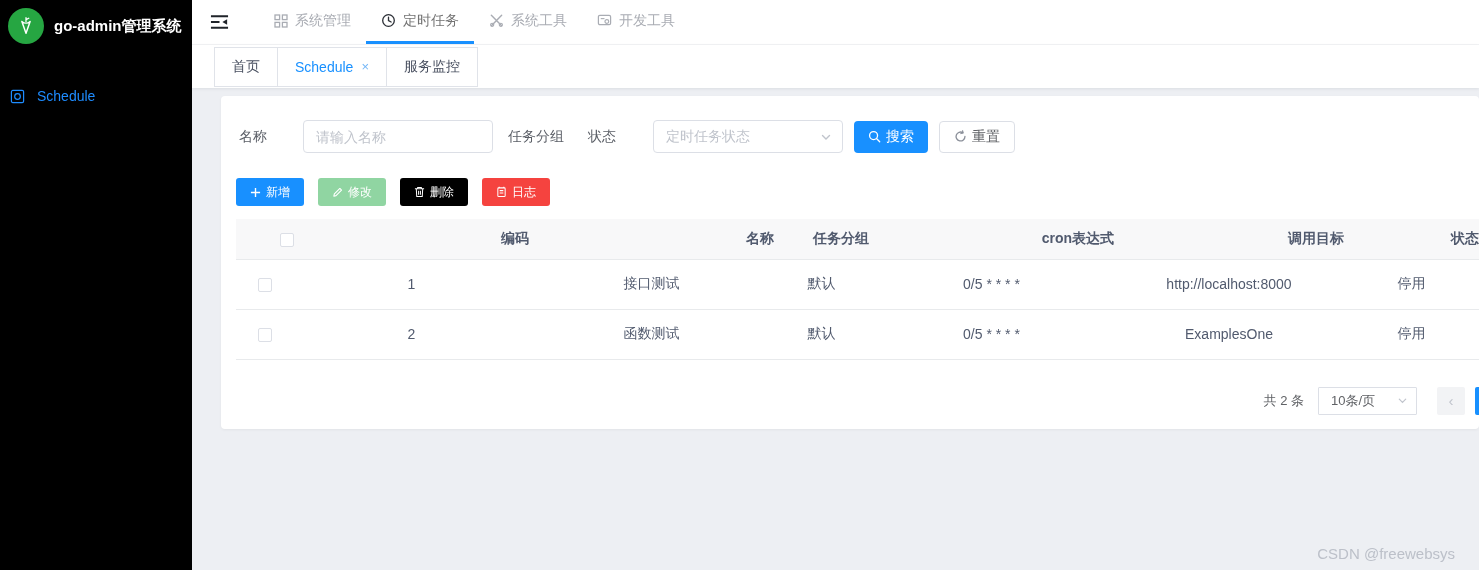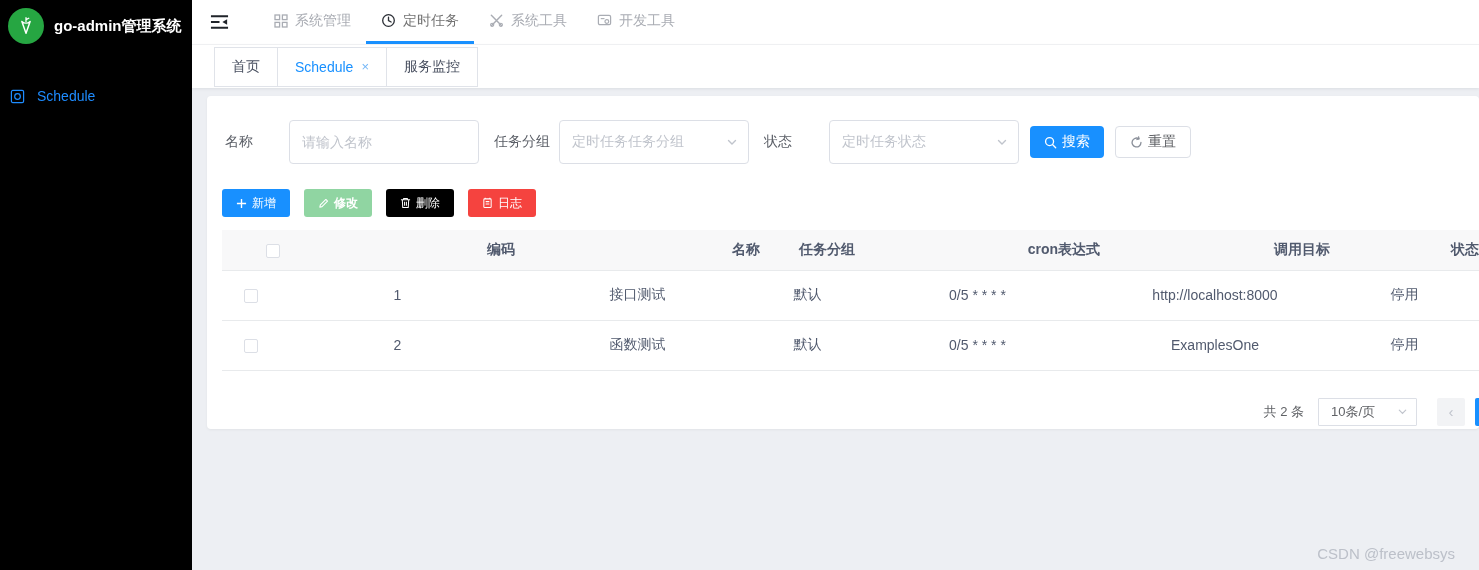--- a/index.html
+++ b/index.html
@@ -23,42 +23,42 @@
   .nav-item { display:flex; align-items:center; gap:7px; padding:0 15px; font-size:14px; color:#a9acb3; cursor:pointer; border-bottom:3px solid transparent; }
   .nav-item.active { color:#737373; border-bottom-color:#1890ff; }
 
   
   .tabbar { height:43px; background:#fff; display:flex; align-items:center; padding-left:22px; box-shadow:0 1px 3px rgba(0,21,41,.08); position:relative; z-index:2;text-align:center; }
   .tab { height:40px; display:flex; align-items:center; gap:8px; padding:0 17px; border:1px solid #e0e3e9; margin-right:-1px; background:#fff; font-size:14px; color:#495060; cursor:pointer; }
   .tab.active { color:#1890ff; }
   .tab-close { font-size:13px; color:#73b6f7; cursor:pointer; line-height:1; }
 
   
-  .content { flex:1; background:#edeff3; padding:8px 0 0 15px; position:relative; }
+  .content { flex:1; background:#edeff3; padding:8px 0 0 29px; position:relative; }
   .card { background:#fff; border-radius:4px; box-shadow:0 1px 3px rgba(0,0,0,.05); height:333px; padding:24px 0 0 15px; position:relative; }
 
   
   .filter-row { display:flex; align-items:center; font-size:14px; color:#5a5e66; }
   .f-label-name { width:67px; padding-left:3px; }
   .f-label-group { width:65px; margin-left:15px; }
   .f-label-status { width:65px; margin-left:15px; }
-  .text-input, .select-box { width:190px; height:44px; border:1px solid #dcdfe6; border-radius:4px; background:#fff; }
+  .text-input, .select-box { width:190px; height:33px; border:1px solid #dcdfe6; border-radius:4px; background:#fff; }
   .text-input { padding:0 12px; font-size:14px; color:#606266; font-family:inherit; outline:none; }
   .text-input::placeholder { color:#c0c4cc; }
   .select-box { display:flex; align-items:center; justify-content:space-between; padding:0 10px 0 12px; cursor:pointer; }
   .select-placeholder { color:#c0c4cc; font-size:14px; }
   .btn { display:inline-flex; align-items:center; gap:5px; border:none; border-radius:4px; cursor:pointer; font-family:Liberation Sans, sans-serif; }
   .btn-search { margin-left:11px; height:32px; padding:0 14px; background:#1890ff; color:#fff; font-size:14px; }
   .btn-reset { margin-left:11px; height:32px; padding:0 14px; background:#fff; border:1px solid #dcdfe6; color:#606266; font-size:14px; }
 
   
   .toolbar { display:flex; align-items:center; margin-top:25px; }
   .tb-btn { height:28px; padding:0 14px; margin-right:14px; border:none; border-radius:3px; color:#fff; font-size:12px; display:inline-flex; align-items:center; gap:5px; cursor:pointer; font-family:inherit; }
   .tb-add { background:#1890ff; }
-  .tb-edit { background:#90d5a2; cursor:not-allowed;font-weight:bold; }
+  .tb-edit { background:#90d5a2; cursor:not-allowed; }
   .tb-del { background:#000000; cursor:not-allowed; }
   .tb-log { background:#f5433f; }
 
   
   .grid { width:100%; border-collapse:collapse; table-layout:fixed; margin-top:13px; }
   .grid th { height:40px; background:#f8f8f9; color:#515a6e; font-size:14px; font-weight:bold; text-align:right; border-bottom:1px solid #e8eaec; }
   .grid td { height:50px; color:#515a6e; font-size:14px; text-align:center; border-bottom:1px solid #e8eaec; background:#fff; }
   .col-check { width:58px; } .col-code { width:235px; } .col-name { width:245px; }
   .col-group { width:95px; } .col-cron { width:245px; } .col-target { width:230px; }
   .checkbox { display:inline-block; width:14px; height:14px; border:1px solid #dcdfe6; border-radius:2px; background:#fff; cursor:pointer; vertical-align:middle; }
@@ -161,28 +161,20 @@
       </div>
     </div>
 
     <div class="content">
       <div class="card">
 
         <div class="filter-row">
           <span class="f-label-name">名称</span>
           <input class="text-input" type="text" placeholder="请输入名称" style="">
           <span class="f-label-group">任务分组</span>
-          <div class="select-box">
-            <span class="select-placeholder">定时任务任务分组</span>
-            <span style="display:flex;">
-                <svg width="12" height="12" viewBox="0 0 12 12">
-                  <path d="M2.5 4.5 L6 8 L9.5 4.5" fill="none" stroke="#c0c4cc" stroke-width="1.4" stroke-linecap="round"></path>
-                </svg>
-              </span>
-          </div>
           <span class="f-label-status">状态</span>
           <div class="select-box">
             <span class="select-placeholder">定时任务状态</span>
             <span style="display:flex;">
                 <svg width="12" height="12" viewBox="0 0 12 12">
                   <path d="M2.5 4.5 L6 8 L9.5 4.5" fill="none" stroke="#c0c4cc" stroke-width="1.4" stroke-linecap="round"></path>
                 </svg>
               </span>
           </div>
           <button class="btn btn-search">

